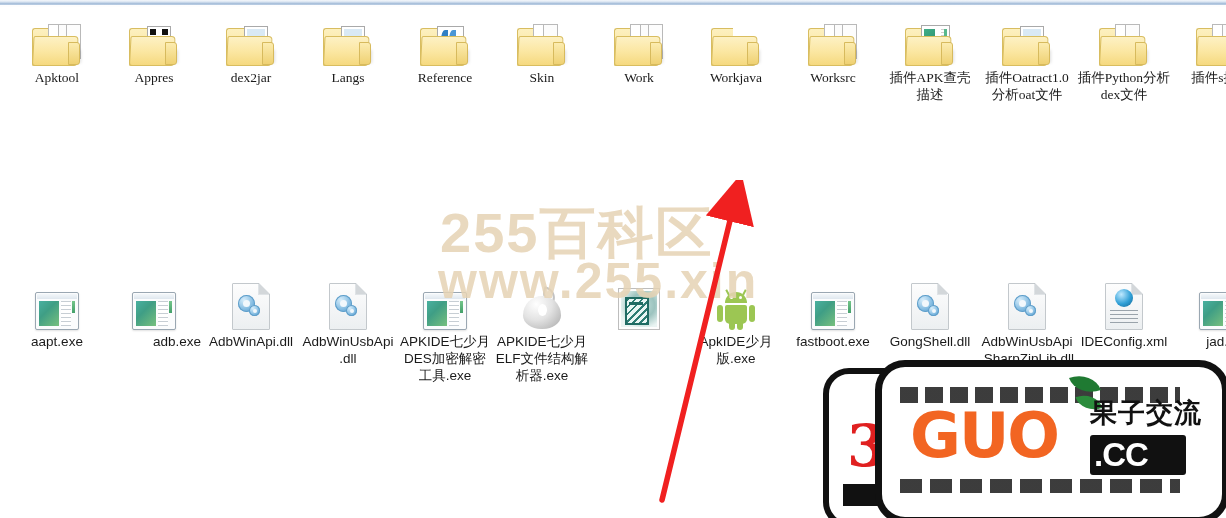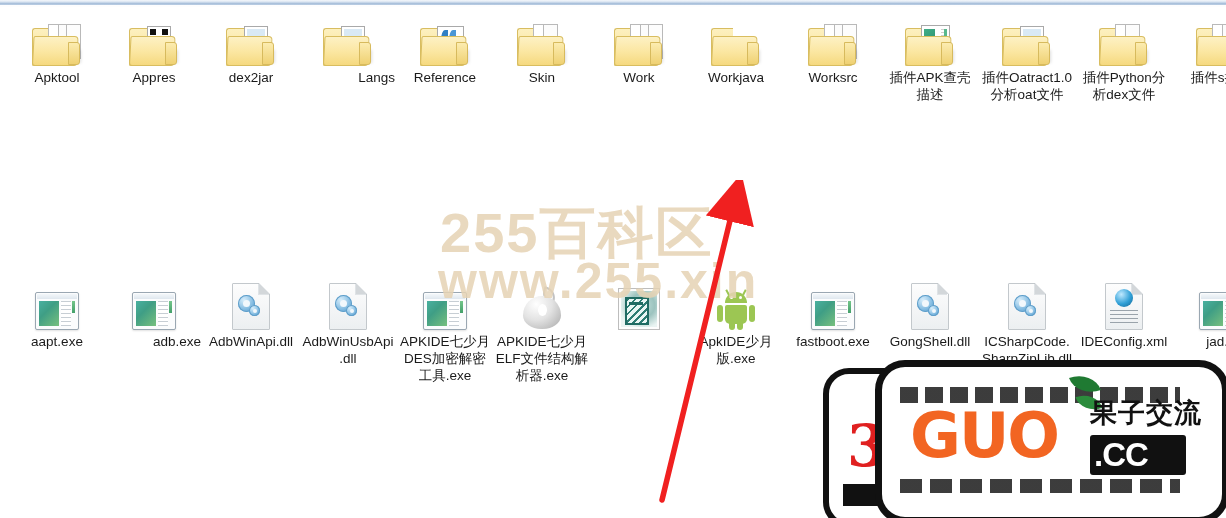--- a/index.html
+++ b/index.html
@@ -184,21 +184,21 @@
 </head>
 <body>
 
 <div id="root">
 
   <div class="top-rule"></div>
   <div class="top-rule2"></div>
 
   <div class="grid">
 
-    <div class="row" style="height:132px;">
+    <div class="row" style="height:132px;font-family:Liberation Serif, serif;">
       <div class="cell" style="left:10px;top:4px;">
         <div class="ico">
           <div class="folder">
               <div class="back"></div>
               <div class="papers">
                 <div class="pg a"></div>
                 <div class="pg b"></div>
                 <div class="pg c"></div>
               </div>
               <div class="shadow"></div>
@@ -240,21 +240,21 @@
                 <div class="gr"></div>
               </div>
             <div class="shadow"></div>
               <div class="front"></div>
               <div class="tab"></div>
           </div>
         </div>
         <div class="label">dex2jar</div>
       </div>
 
-      <div class="cell" style="left:301px;top:4px;text-align:right;">
+      <div class="cell" style="left:301px;top:4px;">
         <div class="ico">
           <div class="folder">
               <div class="back"></div>
             <div class="thumb img" style="left:18px;top:2px;">
                 <div class="sky"></div>
                 <div class="gr"></div>
               </div>
             <div class="shadow"></div>
               <div class="front"></div>
               <div class="tab"></div>
@@ -532,21 +532,21 @@
       <div class="cell" style="left:980px;top:136px;">
         <div class="ico">
           <div class="page">
               <div class="corner"></div>
               <div class="gear">
                 <div class="g1"></div>
                 <div class="g2"></div>
               </div>
             </div>
         </div>
-        <div class="label">ICSharpCode.SharpZipLib.dll</div>
+        <div class="label">AdbWinUsbApi.SharpZipLib.dll</div>
       </div>
 
       <div class="cell" style="left:1077px;top:136px;">
         <div class="ico">
           <div class="page">
               <div class="corner"></div>
               <div class="globe"></div>
               <div class="xmllines"></div>
             </div>
         </div>

